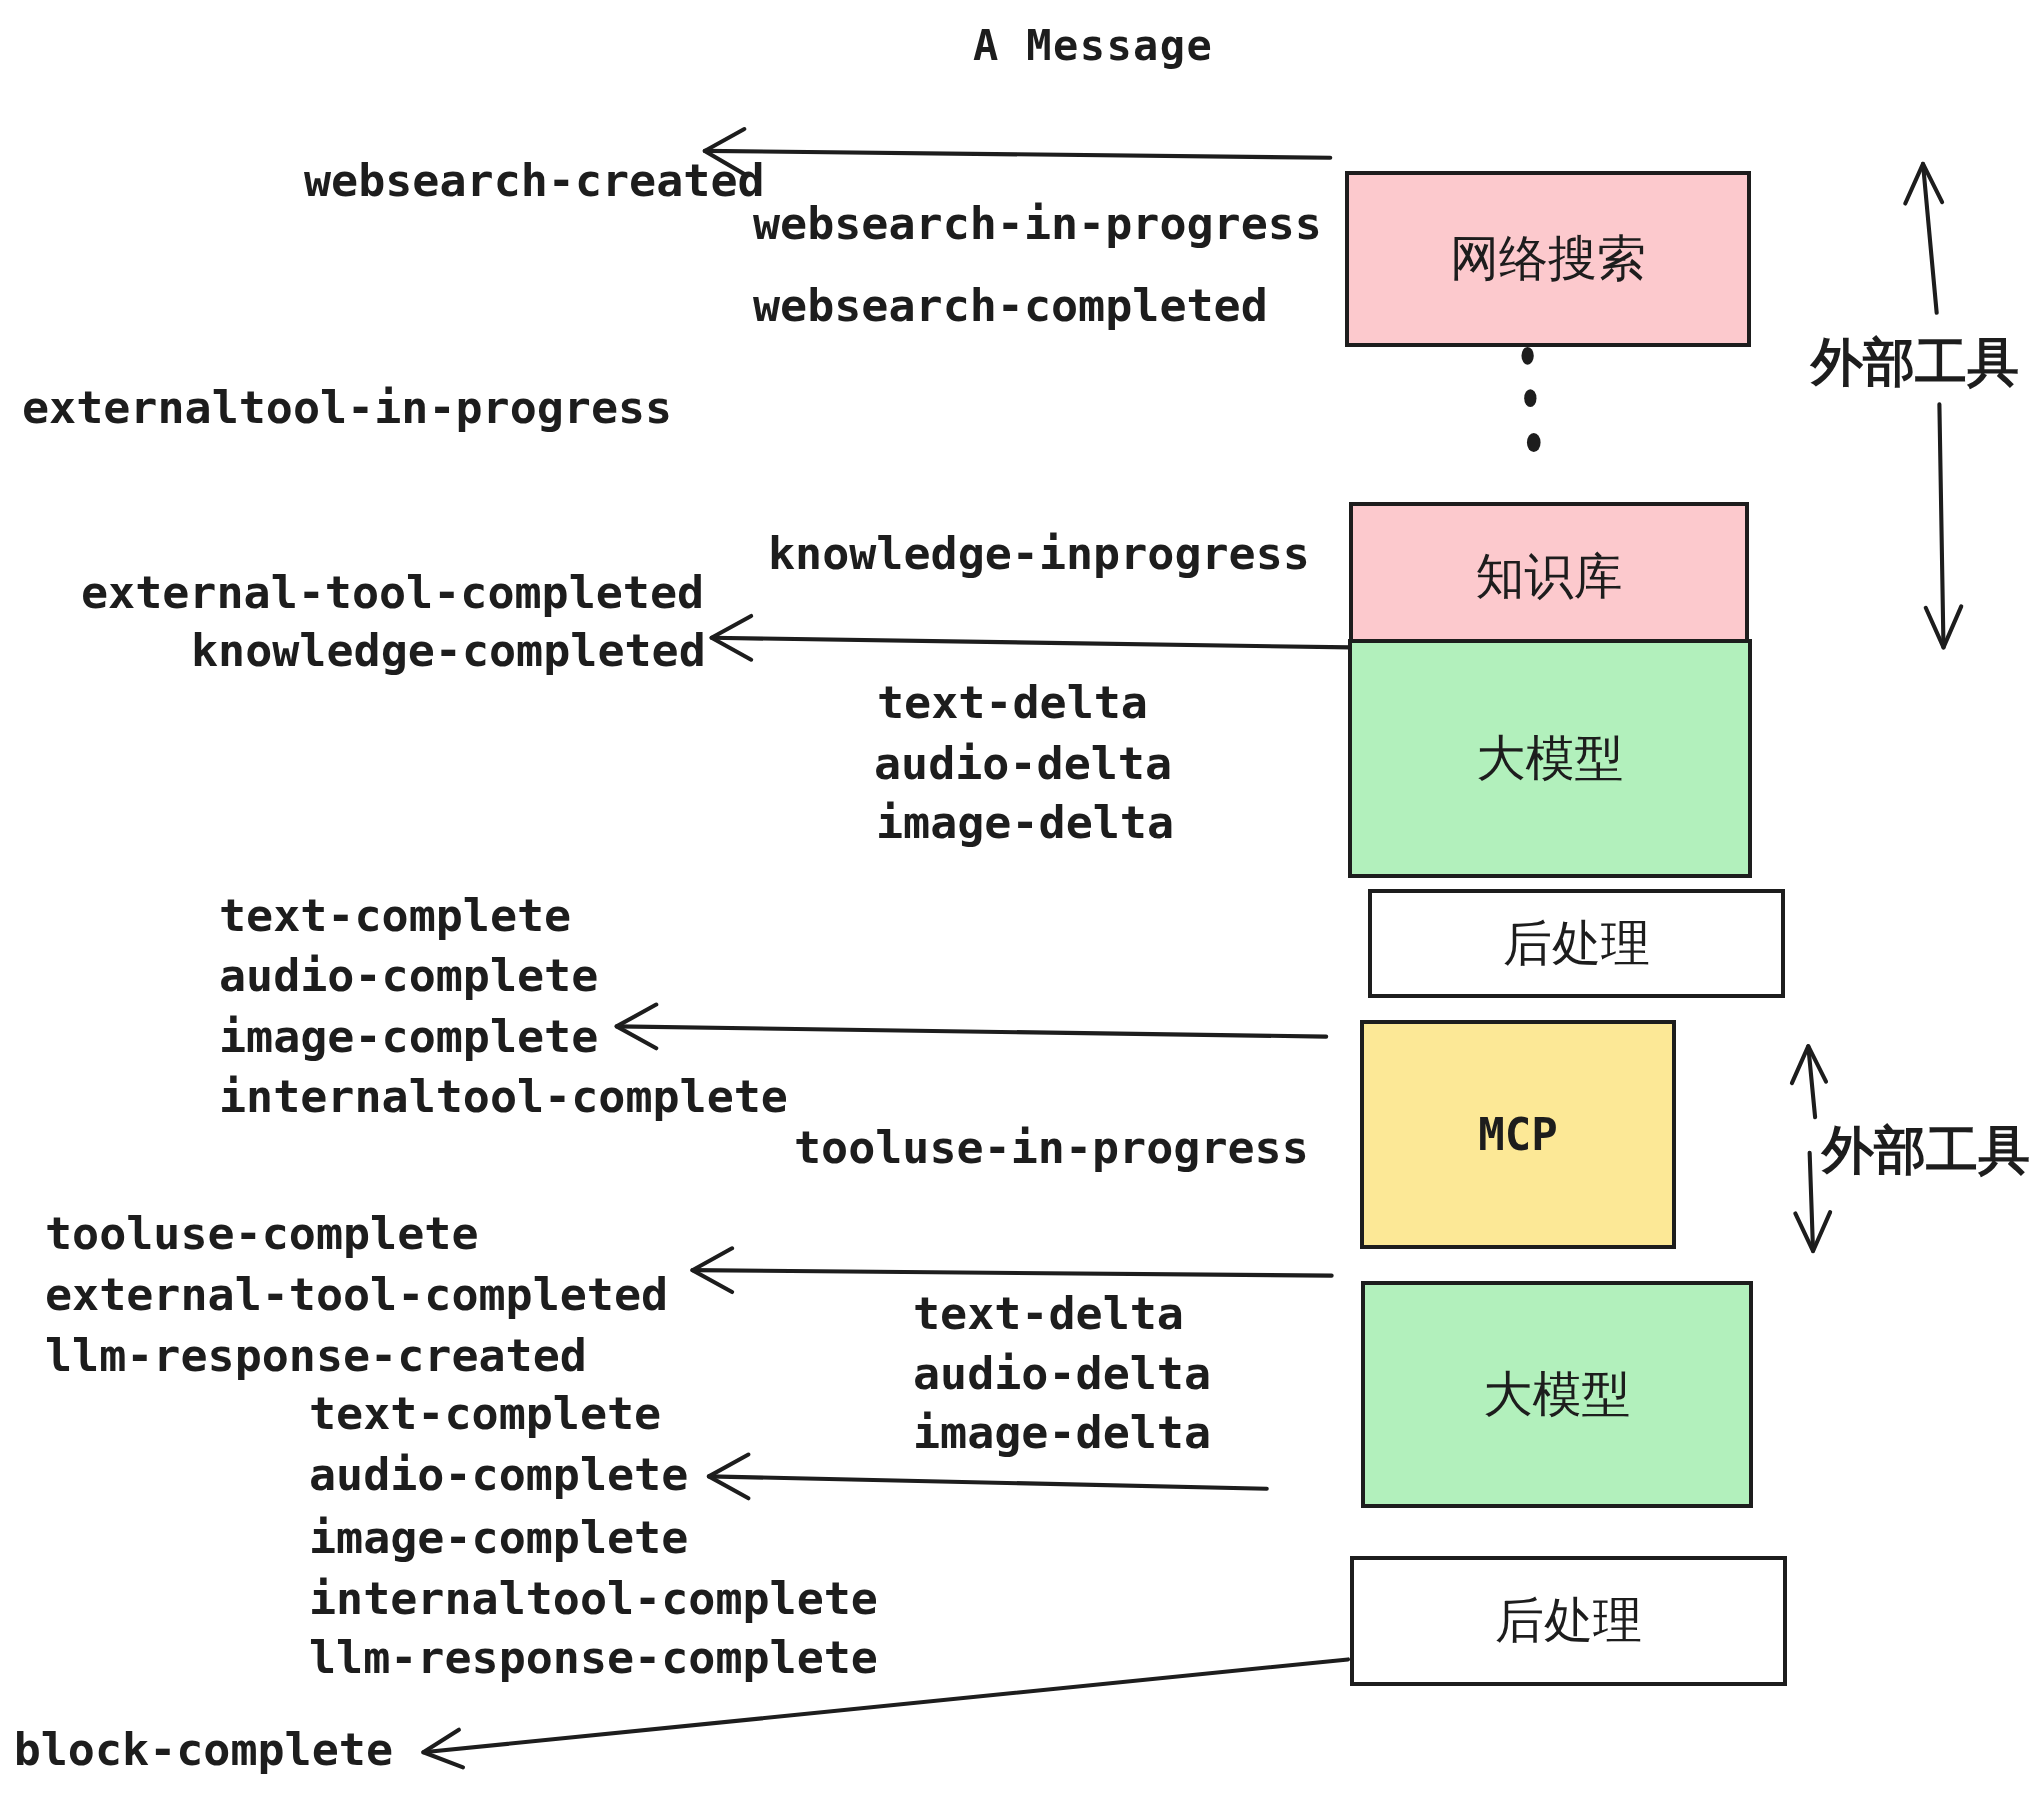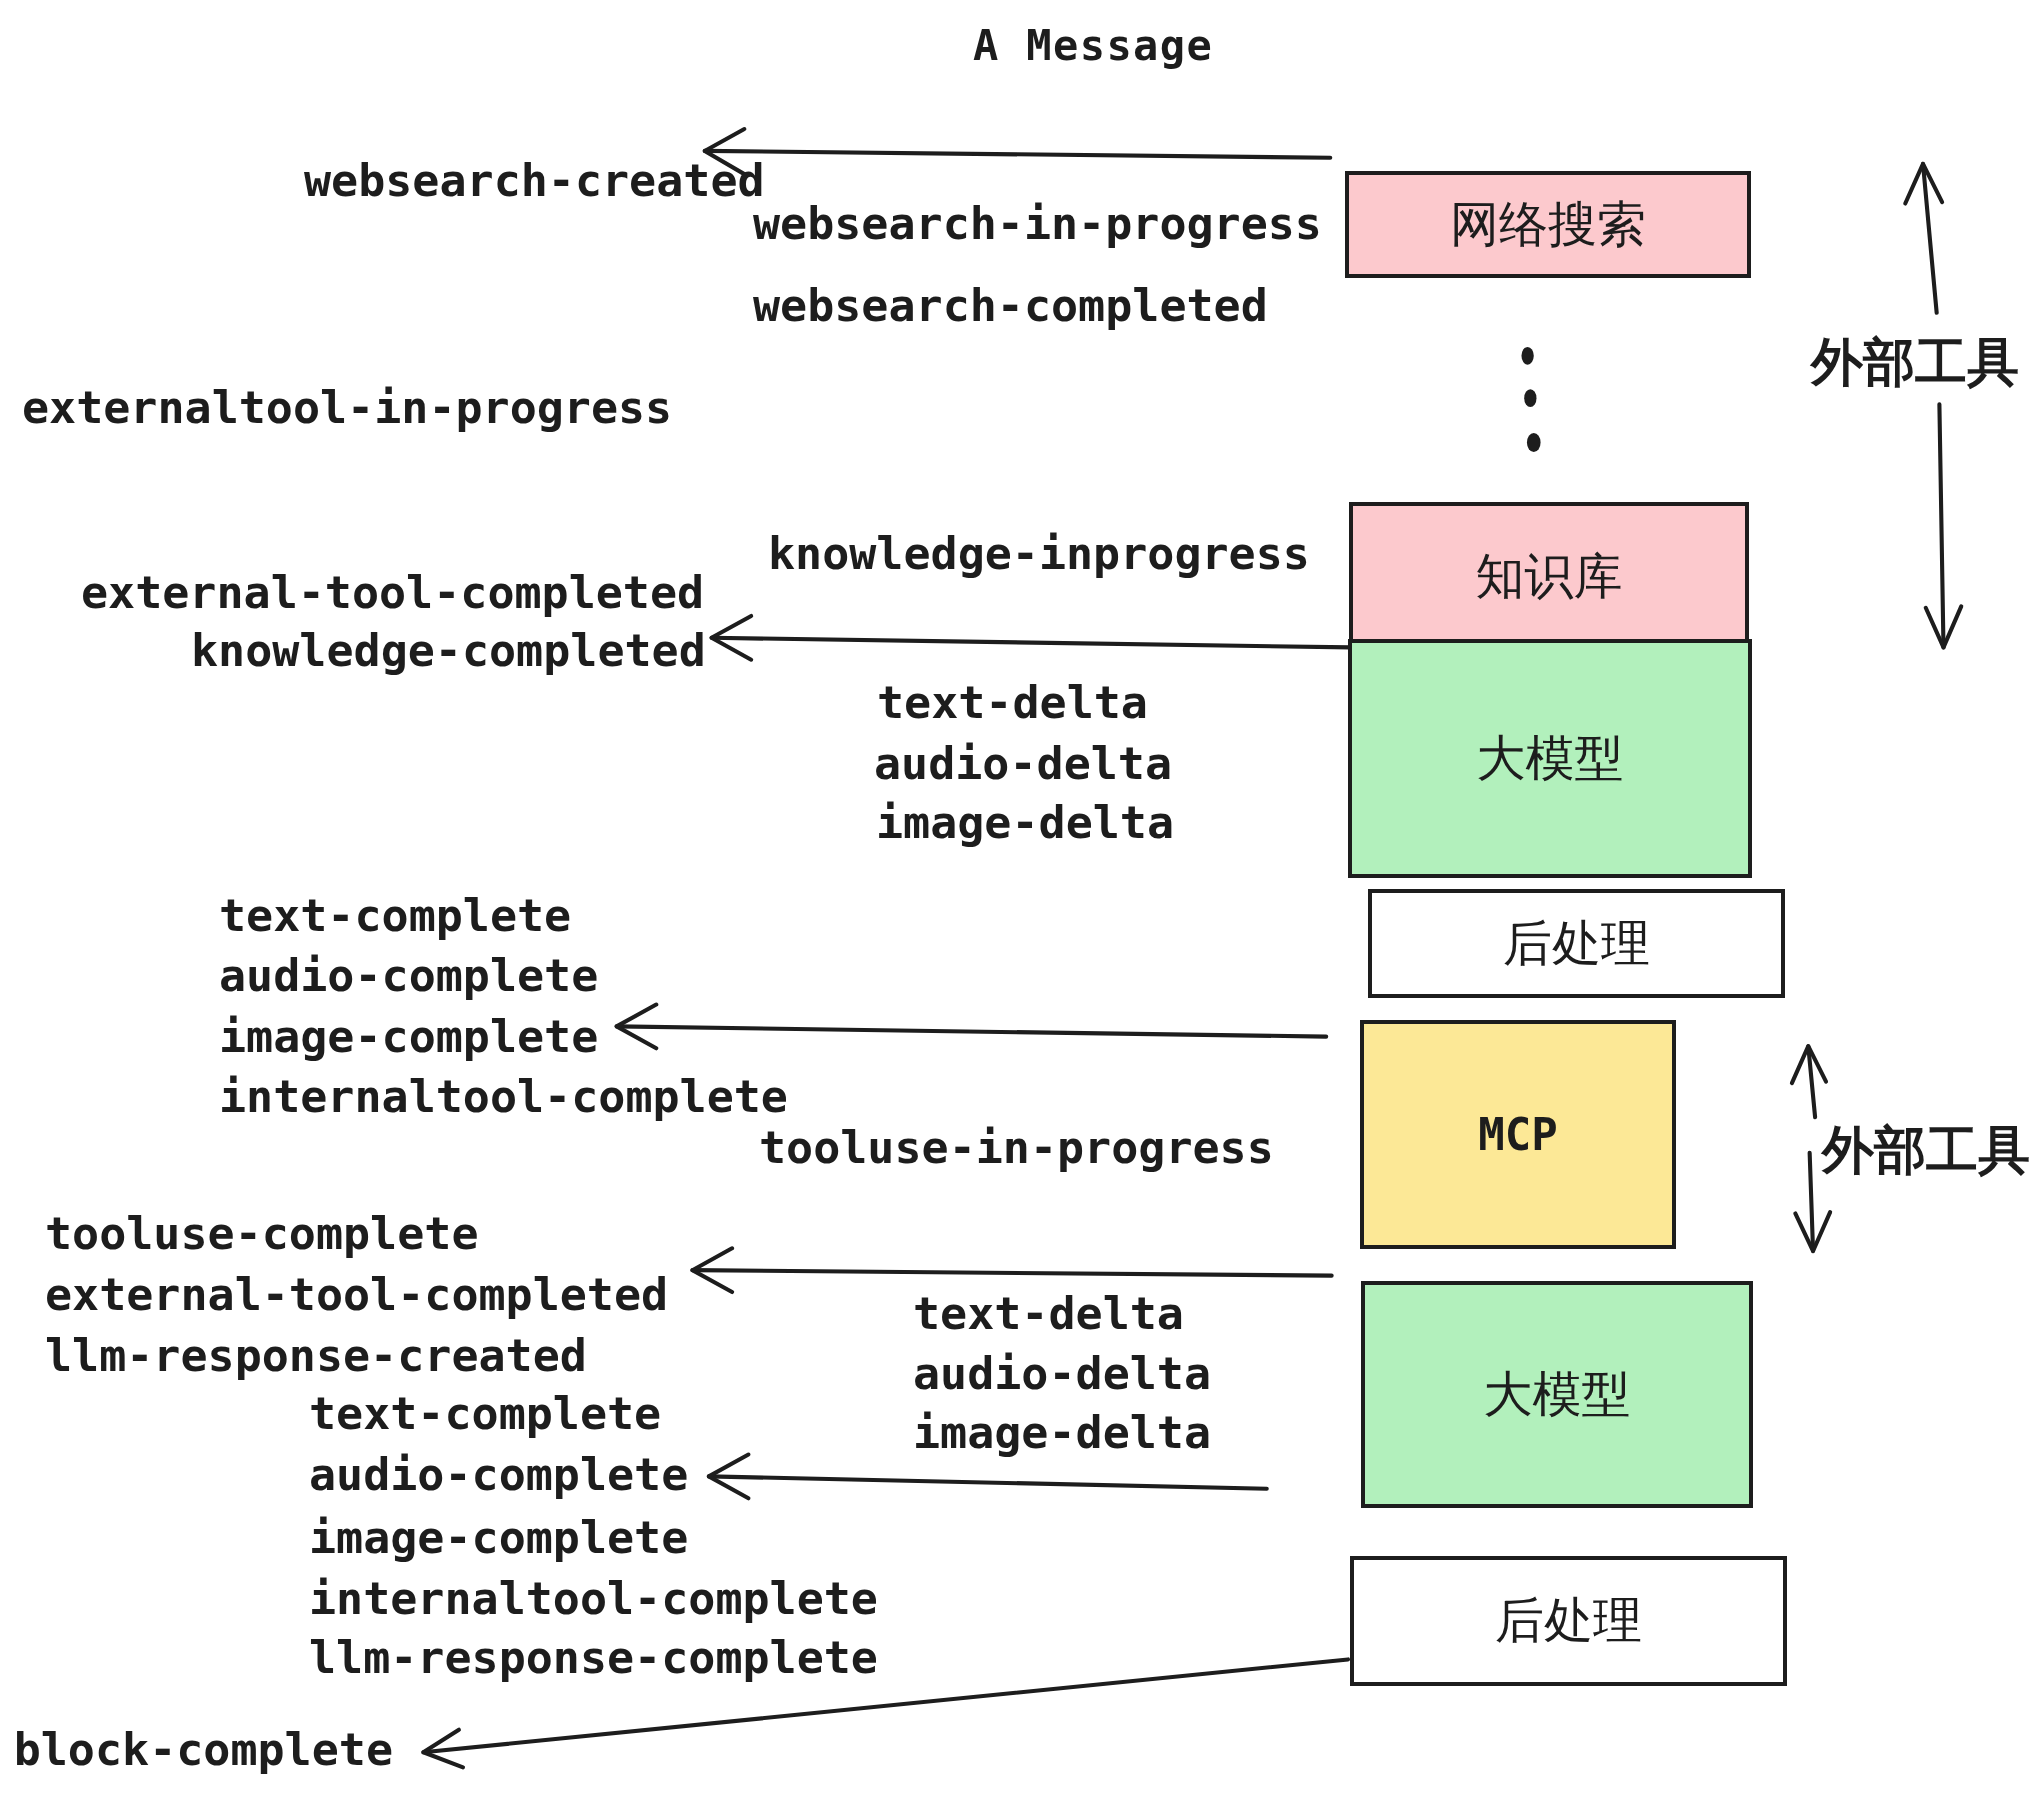--- a/index.html
+++ b/index.html
@@ -132,35 +132,35 @@
   <div class="ev" style="left:768px;top:531px">knowledge-inprogress</div>
   <div class="ev" style="left:81px;top:570px">external-tool-completed</div>
   <div class="ev" style="left:191px;top:628px">knowledge-completed</div>
   <div class="ev" style="left:877px;top:680px">text-delta</div>
   <div class="ev" style="left:874px;top:741px">audio-delta</div>
   <div class="ev" style="left:876px;top:800px">image-delta</div>
   <div class="ev" style="left:219px;top:893px">text-complete</div>
   <div class="ev" style="left:219px;top:953px">audio-complete</div>
   <div class="ev" style="left:219px;top:1014px">image-complete</div>
   <div class="ev" style="left:219px;top:1074px">internaltool-complete</div>
-  <div class="ev" style="left:759px;top:1125px">tooluse-in-progress</div>
+  <div class="ev" style="left:794px;top:1125px">tooluse-in-progress</div>
   <div class="ev" style="left:45px;top:1211px">tooluse-complete</div>
   <div class="ev" style="left:45px;top:1272px">external-tool-completed</div>
   <div class="ev" style="left:45px;top:1333px">llm-response-created</div>
   <div class="ev" style="left:913px;top:1291px">text-delta</div>
   <div class="ev" style="left:913px;top:1351px">audio-delta</div>
   <div class="ev" style="left:913px;top:1410px">image-delta</div>
   <div class="ev" style="left:309px;top:1391px">text-complete</div>
   <div class="ev" style="left:309px;top:1452px">audio-complete</div>
   <div class="ev" style="left:309px;top:1515px">image-complete</div>
   <div class="ev" style="left:309px;top:1576px">internaltool-complete</div>
   <div class="ev" style="left:309px;top:1635px">llm-response-complete</div>
   <div class="ev" style="left:13.7px;top:1727px">block-complete</div>
 
-  <div class="box pink" style="left:1345px;top:171px;width:406px;height:107px">
+  <div class="box pink" style="left:1345px;top:171px;width:406px;height:176px">
     <span class="cjk">网络搜索</span>
   </div>
 
   <div class="box pink" style="left:1349px;top:502px;width:400px;height:150px">
     <span class="cjk">知识库</span>
   </div>
 
   <div class="box green" style="left:1348px;top:639px;width:404px;height:239px">
     <span class="cjk">大模型</span>
   </div>

